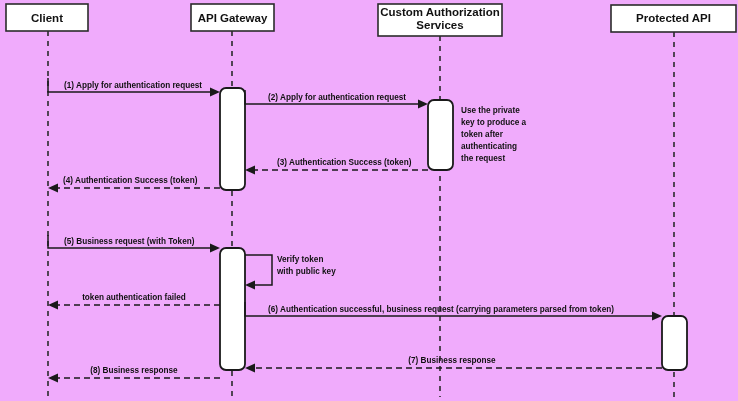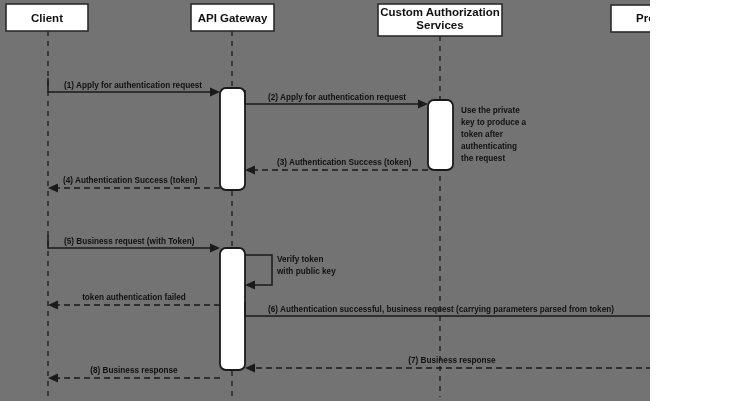--- a/index.html
+++ b/index.html
@@ -2,23 +2,23 @@
 <html><head>
 <meta charset="utf-8">
 <style>
   html, body {
     margin: 0;
     padding: 0;
     background: #ffffff;
   }
   #diagram-root {
     position: relative;
-    width: 650px;
+    width: 738px;
     height: 401px;
-    background: #737373;
+    background: #f0abfc;
     font-family: "Liberation Sans", sans-serif;
     overflow: hidden;
   }
   svg#seq-svg {
     display: block;
     width: 738px;
     height: 401px;
   }
   .lifeline-box {
     fill: #ffffff;

